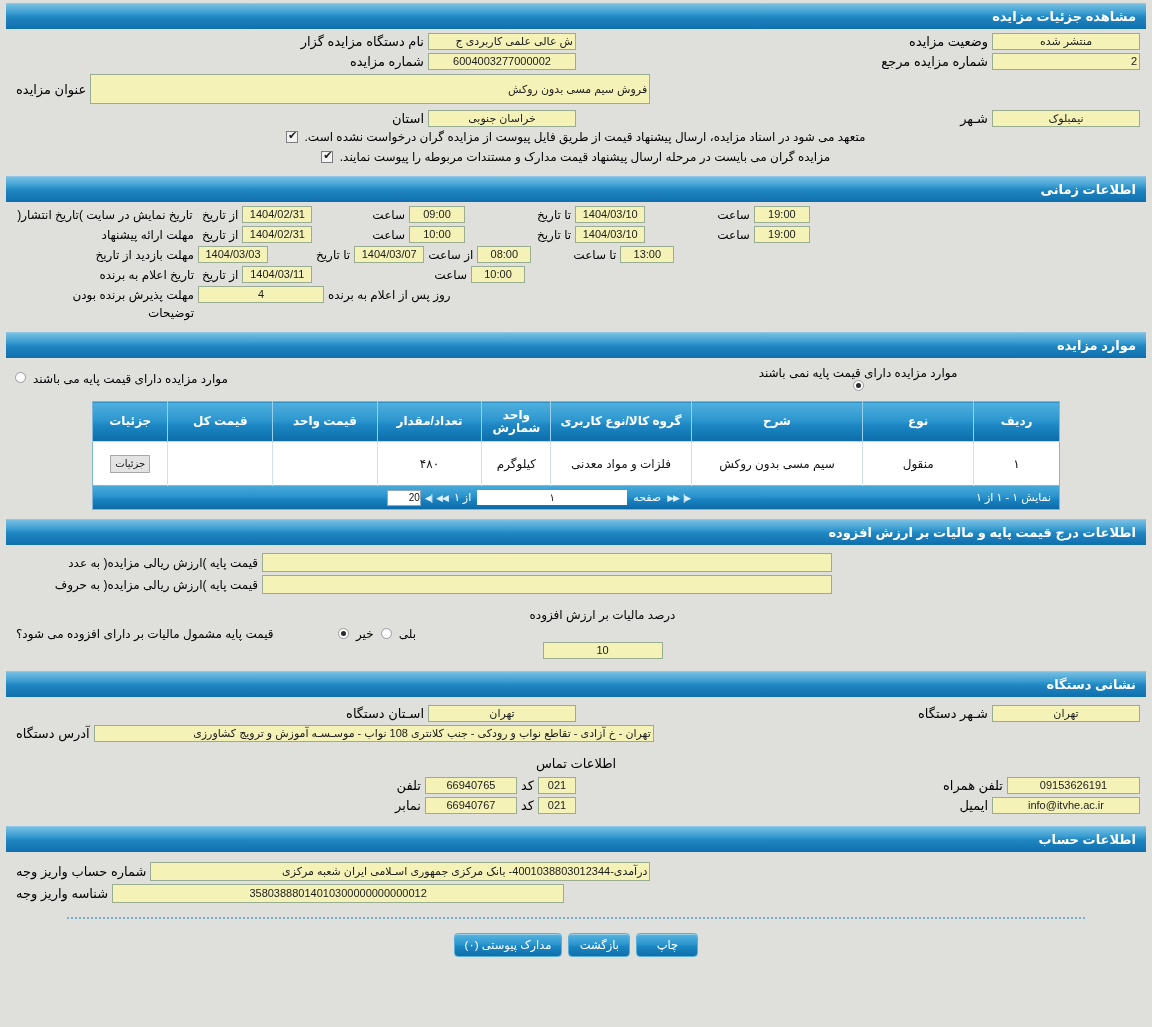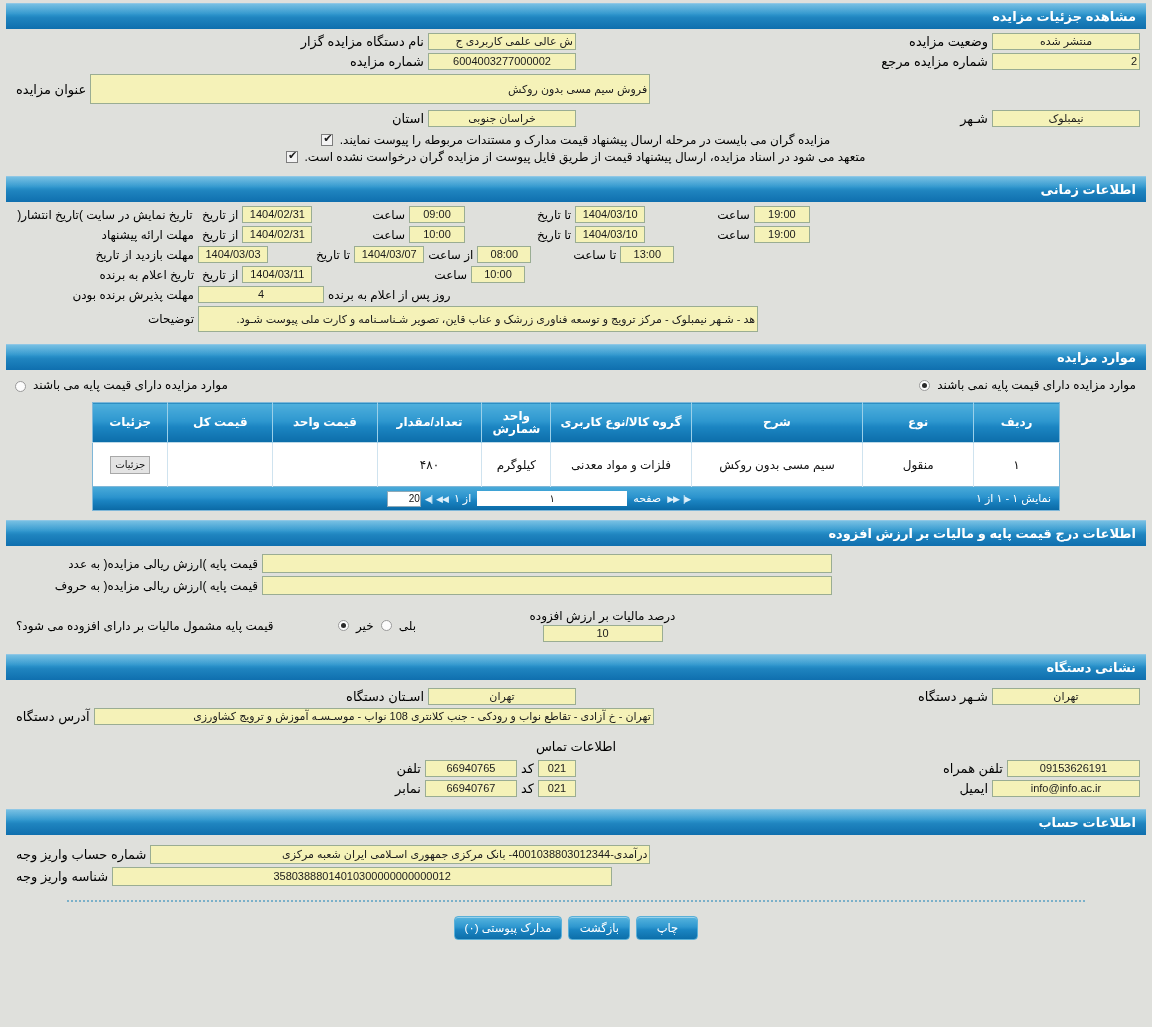--- a/index.html
+++ b/index.html
@@ -250,26 +250,26 @@
       <div class="half leftcol">
         <span class="fld" style="width:148px">نیمبلوک</span>
         <span class="lbl">شـهر</span>
       </div>
       <div class="half">
         <span class="fld" style="width:148px">خراسان جنوبی</span>
         <span class="lbl">استان</span>
       </div>
     </div>
 
+    <div class="row center">
+      <span class="lbl sm">متعهد می شود در اسناد مزایده، ارسال پیشنهاد قیمت از طریق فایل پیوست از مزایده گران درخواست نشده است.</span>
+      <span class="cbx checked"></span>
+    </div>
     <div class="row center" style="margin-top:6px;">
       <span class="lbl sm">مزایده گران می بایست در مرحله ارسال پیشنهاد قیمت مدارک و مستندات مربوطه را پیوست نمایند.</span>
-      <span class="cbx checked"></span>
-    </div>
-    <div class="row center">
-      <span class="lbl sm">متعهد می شود در اسناد مزایده، ارسال پیشنهاد قیمت از طریق فایل پیوست از مزایده گران درخواست نشده است.</span>
       <span class="cbx checked"></span>
     </div>
   </div>
 
   <div class="sec-head">اطلاعات زمانی</div>
   <div class="sec-body">
 
     <div class="row" style="justify-content:flex-end">
       <span class="fld" style="width:56px">19:00</span>
       <span class="lbl sm">ساعت</span>
@@ -324,34 +324,33 @@
       <span class="lbl sm" style="width:186px; text-align:right;">تاریخ اعلام به برنده</span>
     </div>
 
     <div class="row" style="justify-content:flex-end">
       <span class="lbl sm">روز پس از اعلام به برنده</span>
       <span class="fld" style="width:126px">4</span>
       <span class="lbl sm" style="width:186px; text-align:right;">مهلت پذیرش برنده بودن</span>
     </div>
 
     <div class="row" style="justify-content:flex-end; margin-top:2px;">
-      <span class="fld right wide2" style="height:26px; line-height:24px;">هد - شـهر نیمبلوک - مرکز ترویج و توسعه فناوری زرشک و عناب قاین، تصویر شـناسـنامه و کارت ملی پیوست شـود.</span>
       <span class="lbl sm" style="width:186px; text-align:right;">توضیحات</span>
     </div>
   </div>
 
   <div class="sec-head">موارد مزایده</div>
   <div class="sec-body">
 
     <div class="row" style="justify-content:center; margin-top:4px;">
-      <div style="width:50%; display:flex; align-items:center; justify-content:flex-start;">
+      <div style="width:50%; display:flex; align-items:center; justify-content:flex-start;flex-direction:column;">
         <span class="lbl sm">موارد مزایده دارای قیمت پایه نمی باشند</span>
         <span class="rdo on"></span>
       </div>
-      <div style="width:50%; display:flex; align-items:flex-end; justify-content:flex-end;">
+      <div style="width:50%; display:flex; align-items:flex-start; justify-content:flex-end;">
         <span class="lbl sm">موارد مزایده دارای قیمت پایه می باشند</span>
         <span class="rdo"></span>
       </div>
     </div>
 
     <div class="tbl-wrap">
       <table class="items">
         <thead>
           <tr>
             <th style="width:82px">ردیف</th>
@@ -406,21 +405,21 @@
     </div>
 
     <div class="row" style="justify-content:flex-end;">
       <span class="fld big" style="width:570px"></span>
       <span class="lbl sm" style="width:250px; text-align:right;">قیمت پایه )ارزش ریالی مزایده( به حروف</span>
     </div>
 
     <div class="row" style="justify-content:flex-end; margin-top:14px;">
       <div style="width:250px; display:flex; flex-direction:column; align-items:center;">
         <span class="lbl sm" style="padding:0">درصد مالیات بر ارزش افزوده</span>
-        <span class="fld" style="width:120px; margin-top:2px;">10</span>
+        <span class="fld" style="width:120px; margin-top:20px;">10</span>
       </div>
       <div style="width:200px; display:flex; align-items:center; justify-content:center;">
         <span class="lbl sm">بلی</span>
         <span class="rdo"></span>
         <span class="lbl sm">خیر</span>
         <span class="rdo on"></span>
       </div>
       <span class="lbl sm" style="text-align:right;">قیمت پایه مشمول مالیات بر دارای افزوده می شود؟</span>
     </div>
   </div>
@@ -454,42 +453,42 @@
       <div class="half">
         <span class="fld" style="width:38px">021</span>
         <span class="lbl">کد</span>
         <span class="fld" style="width:92px">66940765</span>
         <span class="lbl">تلفن</span>
       </div>
     </div>
 
     <div class="row">
       <div class="half leftcol">
-        <span class="fld" style="width:148px">info@info.ac.ir</span>
+        <span class="fld" style="width:148px">info@itvhe.ac.ir</span>
         <span class="lbl">ایمیل</span>
       </div>
       <div class="half">
         <span class="fld" style="width:38px">021</span>
         <span class="lbl">کد</span>
         <span class="fld" style="width:92px">66940767</span>
         <span class="lbl">نمابر</span>
       </div>
     </div>
   </div>
 
   <div class="sec-head">اطلاعات حساب</div>
   <div class="sec-body">
 
     <div class="row" style="justify-content:flex-end; margin-top:6px;">
       <span class="fld right big" style="width:500px">درآمدی-4001038803012344- بانک مرکزی جمهوری اسـلامی ایران شعبه مرکزی</span>
       <span class="lbl">شماره حساب واریز وجه</span>
     </div>
 
     <div class="row" style="justify-content:flex-end;">
-      <span class="fld big" style="width:500px">35803888014010300000000000012</span>
+      <span class="fld big" style="width:452px">35803888014010300000000000012</span>
       <span class="lbl">شناسه واریز وجه</span>
     </div>
 
     <div class="dotted"></div>
 
     <div class="footer-btns">
       <div class="btn">چاپ</div>
       <div class="btn">بازگشت</div>
       <div class="btn">مدارک پیوستی (۰)</div>
     </div>

